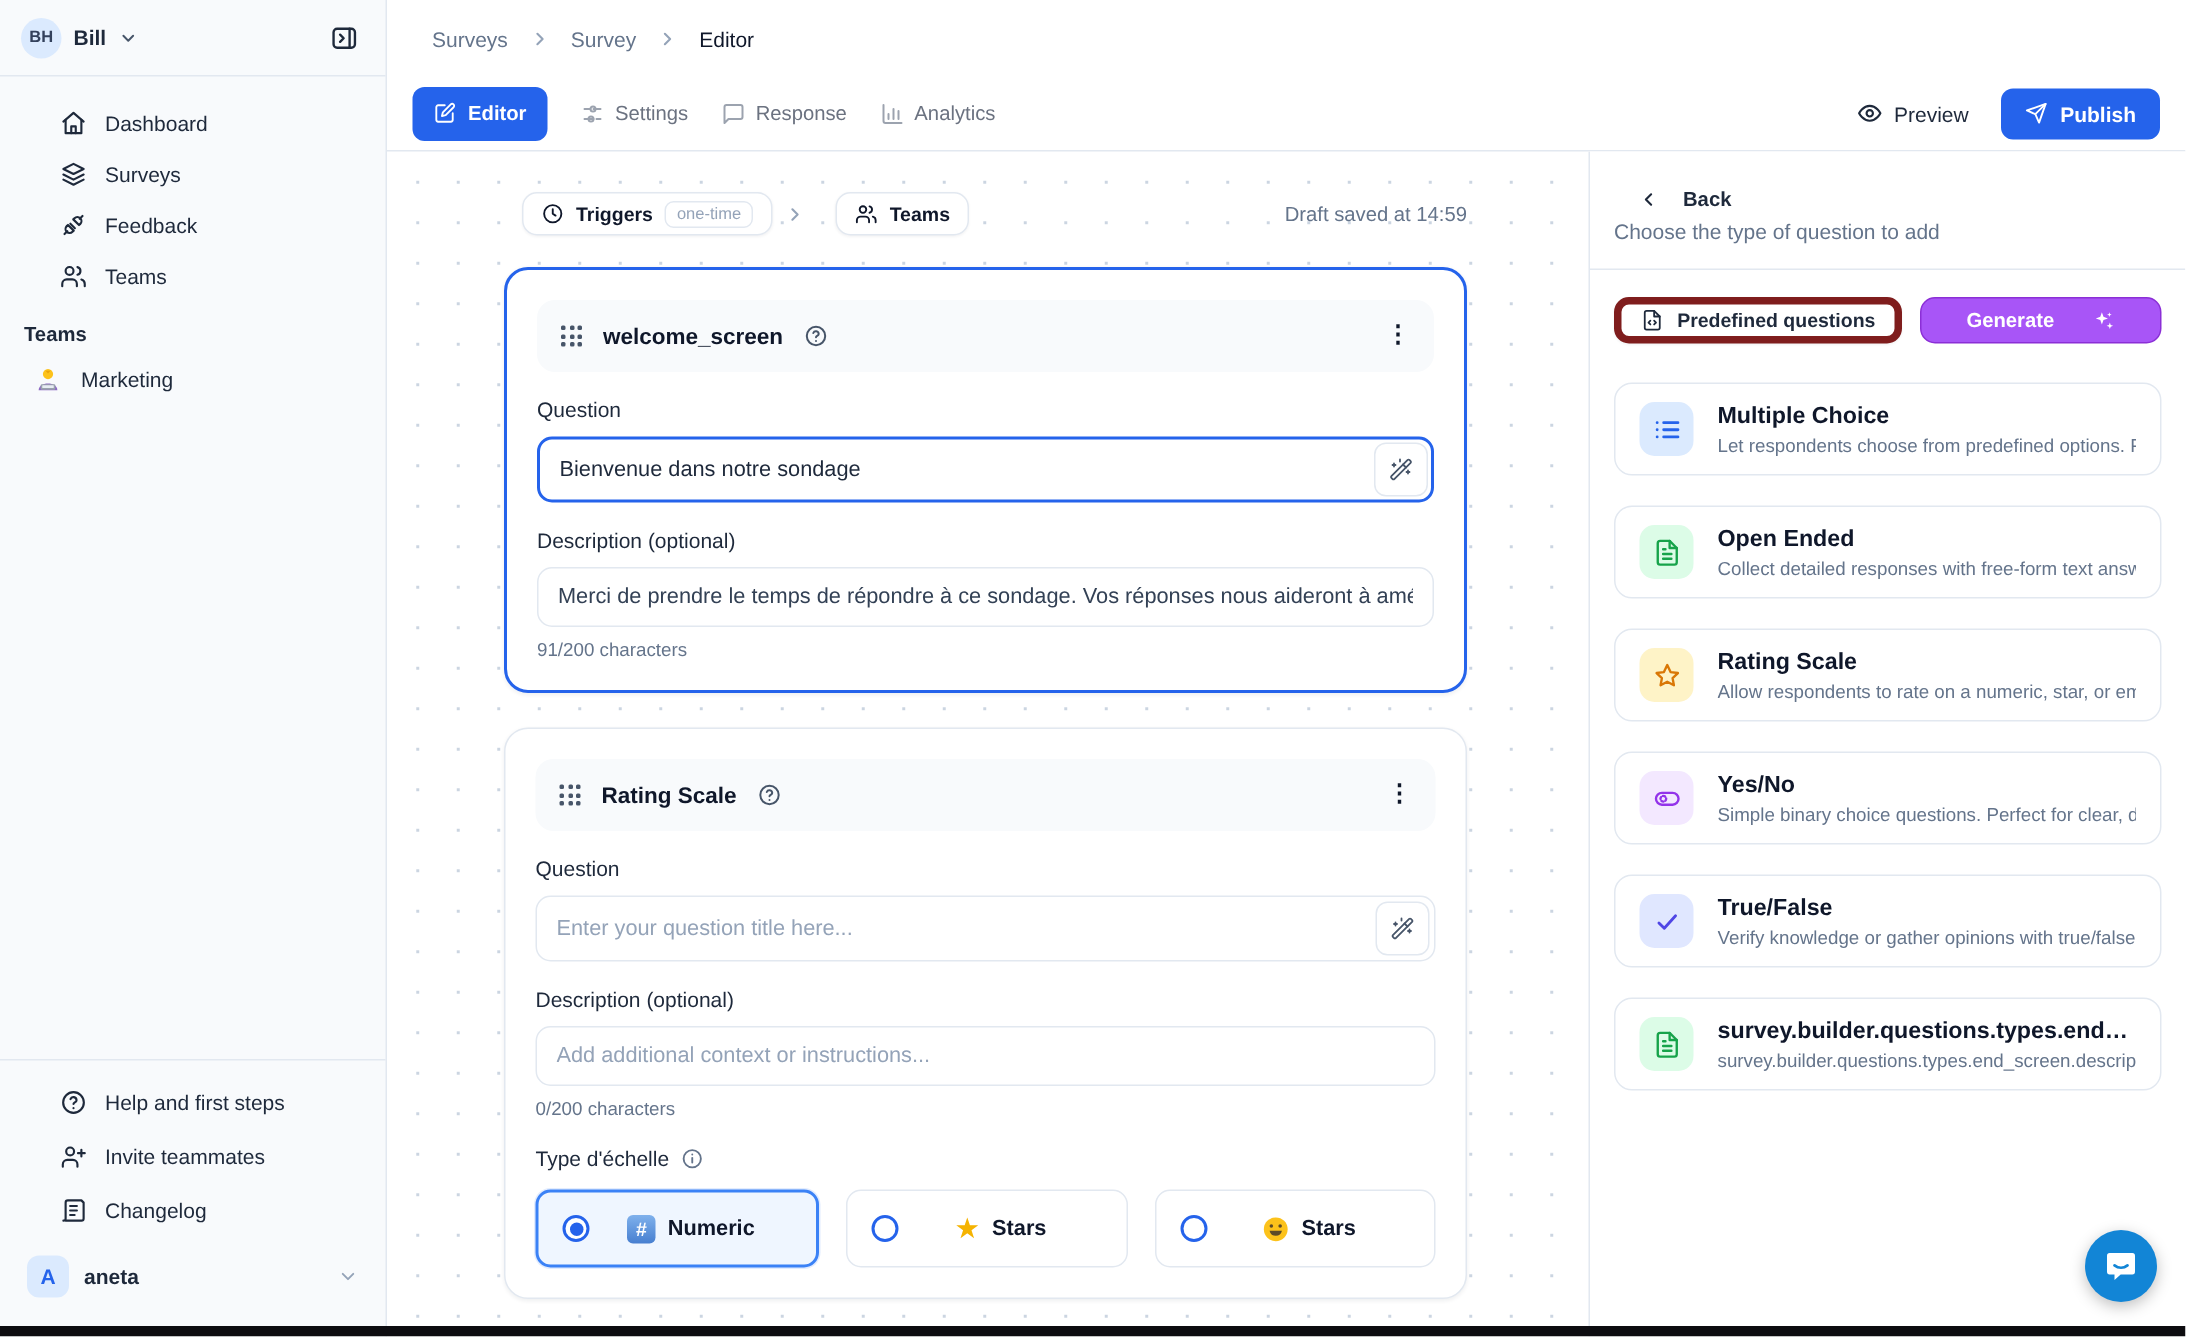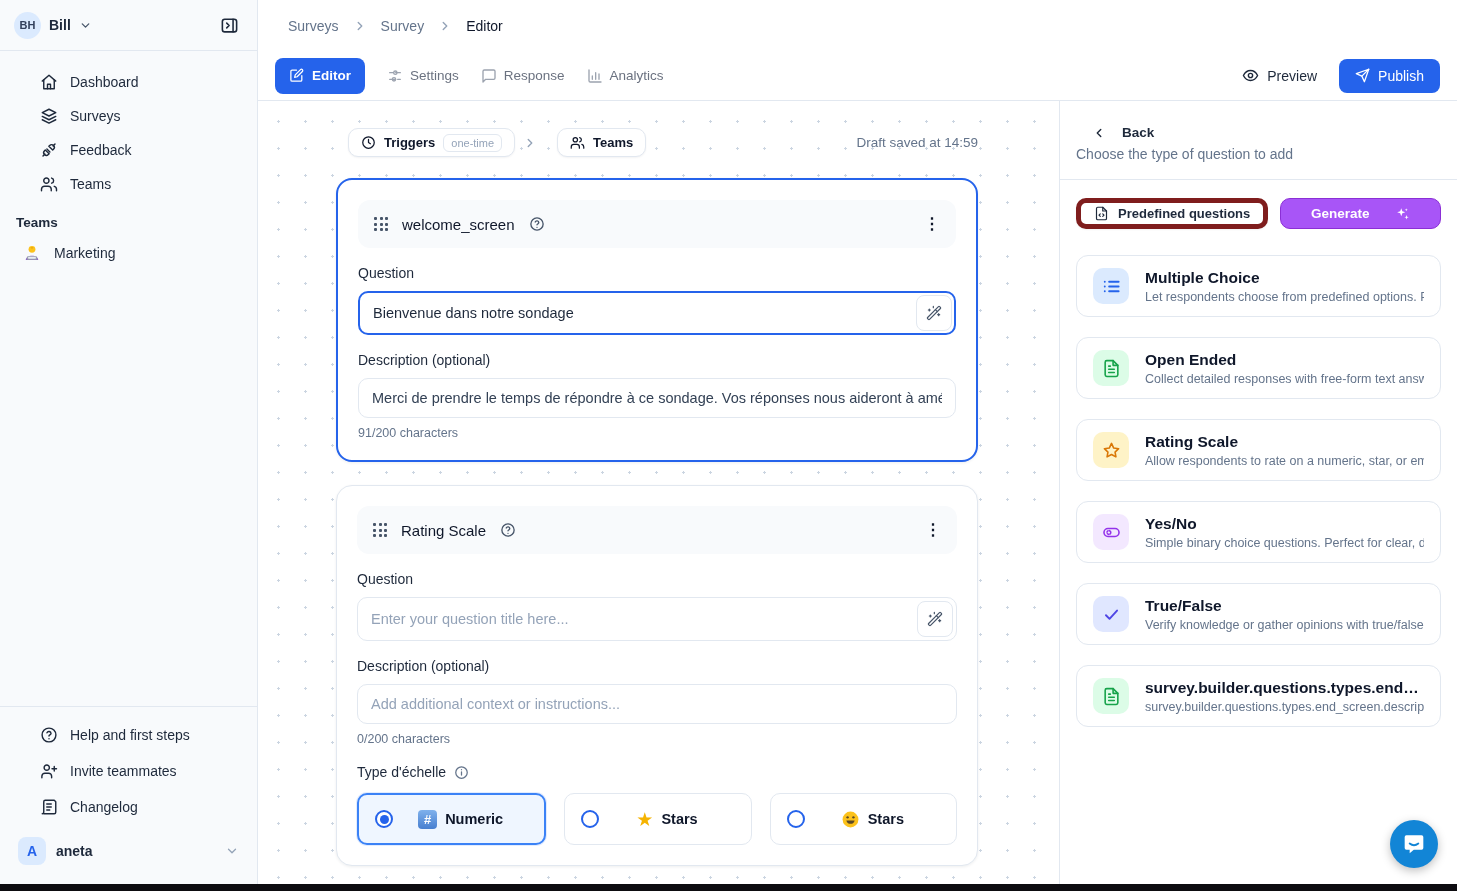--- a/index.html
+++ b/index.html
@@ -31,41 +31,41 @@
   .crumb-row { height:51px; display:flex; align-items:center; padding:0 30px; gap:14px; background:#fff; }
   .crumb { font-size:14px; color:#64748b; cursor:pointer; }
   .crumb.current { color:#0f172a; font-weight:500; }
   .crumb-sep { color:#94a3b8; display:flex; }
 
   .toolbar { height:50px; display:flex; align-items:center; padding:0 17px; gap:22px; border-bottom:1px solid #e2e8f0; background:#fff; }
   .tab-active { display:flex; align-items:center; gap:8px; background:#2563eb; color:#fff; font-size:13.5px; font-weight:600; border:none; border-radius:8px; height:36px; padding:0 14px; cursor:pointer; }
   .tab { display:flex; align-items:center; gap:7px; background:none; border:none; color:#6b7280; font-size:13.5px; font-weight:500; cursor:pointer; }
   .toolbar .spacer { flex:1; }
   .preview-btn { display:flex; align-items:center; gap:8px; background:none; border:none; font-size:14px; font-weight:500; color:#1e293b; cursor:pointer; }
-  .publish-btn { display:flex; align-items:center; gap:8px; background:#2563eb; border:none; border-radius:8px; color:#fff; font-size:14px; font-weight:400; height:34px; padding:0 16px; cursor:pointer;text-align:right; }
+  .publish-btn { display:flex; align-items:center; gap:8px; background:#2563eb; border:none; border-radius:8px; color:#fff; font-size:14px; font-weight:700; height:34px; padding:0 16px; cursor:pointer;text-align:right; }
 
   .content { flex:1; display:flex; min-height:0; }
 
   
   .canvas { flex:1; min-width:0; overflow:hidden; position:relative; padding:27px 0 0 78px;
             background-image:radial-gradient(#cbd5e1 1.2px, transparent 1.2px); background-size:27px 27px; background-position:7px 7px; }
   .canvas-inner { width:642px; }
   .chip-row { display:flex; align-items:center; }
   .chip { display:flex; align-items:center; gap:8px; background:#fff; border:1px solid #e2e8f0; border-radius:10px; height:29px; padding:0 12px; font-size:13px; font-weight:600; color:#0f172a; box-shadow:0 1px 2px rgba(15,23,42,.05); cursor:pointer;margin-left:12px; }
   .badge { font-size:11px; font-weight:500; color:#94a3b8; border:1px solid #e2e8f0; border-radius:6px; padding:2px 7px; background:#fff; }
   .chip-sep { margin:0 8px; color:#94a3b8; display:flex; }
   .draft { margin-left:auto; font-size:13.5px; color:#64748b; }
 
   .qcard { background:#fff; border-radius:16px; width:642px; padding:20px; box-shadow:0 1px 3px rgba(15,23,42,.07); }
   .qcard.selected { border:2px solid #2563eb; margin-top:21px; }
   .qcard.plain { border:1px solid #e2e8f0; margin-top:23px; }
   .qcard-header { background:#f8fafc; border-radius:12px; height:48px; display:flex; align-items:center; gap:14px; padding:0 16px; cursor:pointer; }
   .grip { display:grid; grid-template-columns:repeat(3,3px); gap:2.5px; cursor:grab; }
   .grip i { width:3px; height:3px; border-radius:1px; background:#475569; }
-  .qcard-title { font-size:15px; font-weight:400; color:#0f172a; }
+  .qcard-title { font-size:15px; font-weight:700; color:#0f172a; }
   .qcard-header .spacer { flex:1; }
   .field-label { font-size:14px; font-weight:500; color:#1e293b; margin-top:17px; }
   .input-wrap { position:relative; margin-top:10px; }
   .text-input { width:100%; height:44px; border:1px solid #e2e8f0; border-radius:10px; padding:0 46px 0 13px; font-size:14.5px; color:#1e293b; font-family:"Liberation Sans", sans-serif; background:#fff; outline:none; }
   .text-input.focused { border:2px solid #2563eb; }
   .text-input::placeholder { color:#94a3b8; }
   .desc-input { width:100%; height:40px; border:1px solid #e2e8f0; border-radius:10px; padding:0 13px; font-size:14.5px; color:#334155; font-family:"Liberation Sans", sans-serif; background:#fff; outline:none; margin-top:10px; }
   .desc-input::placeholder { color:#94a3b8; }
   .wand-btn { position:absolute; right:4px; top:4px; width:36px; height:36px; background:#fff; border:1px solid #e2e8f0; border-radius:8px; display:flex; align-items:center; justify-content:center; cursor:pointer; }
   .char-count { font-size:12.5px; color:#64748b; margin-top:8px; }

